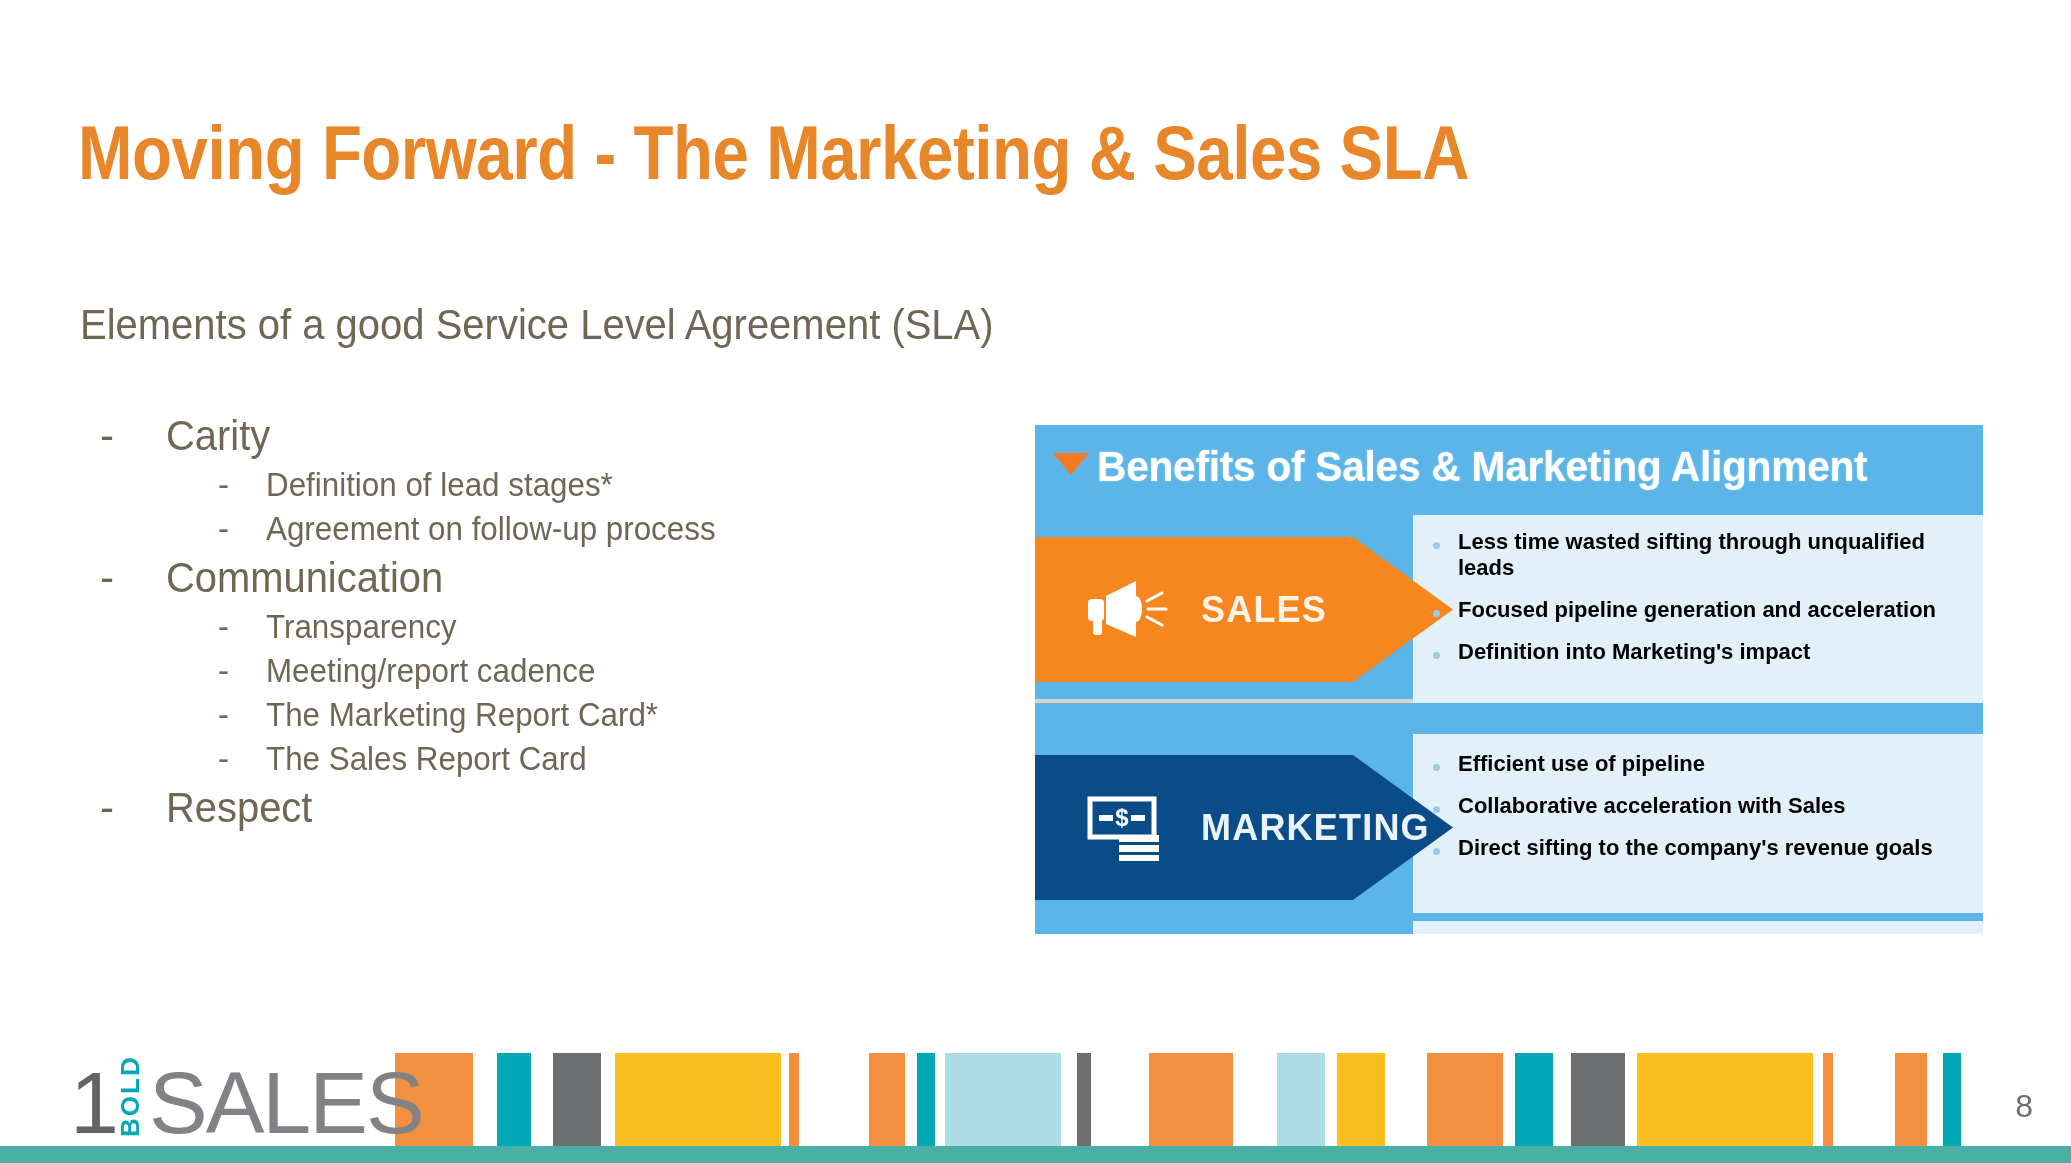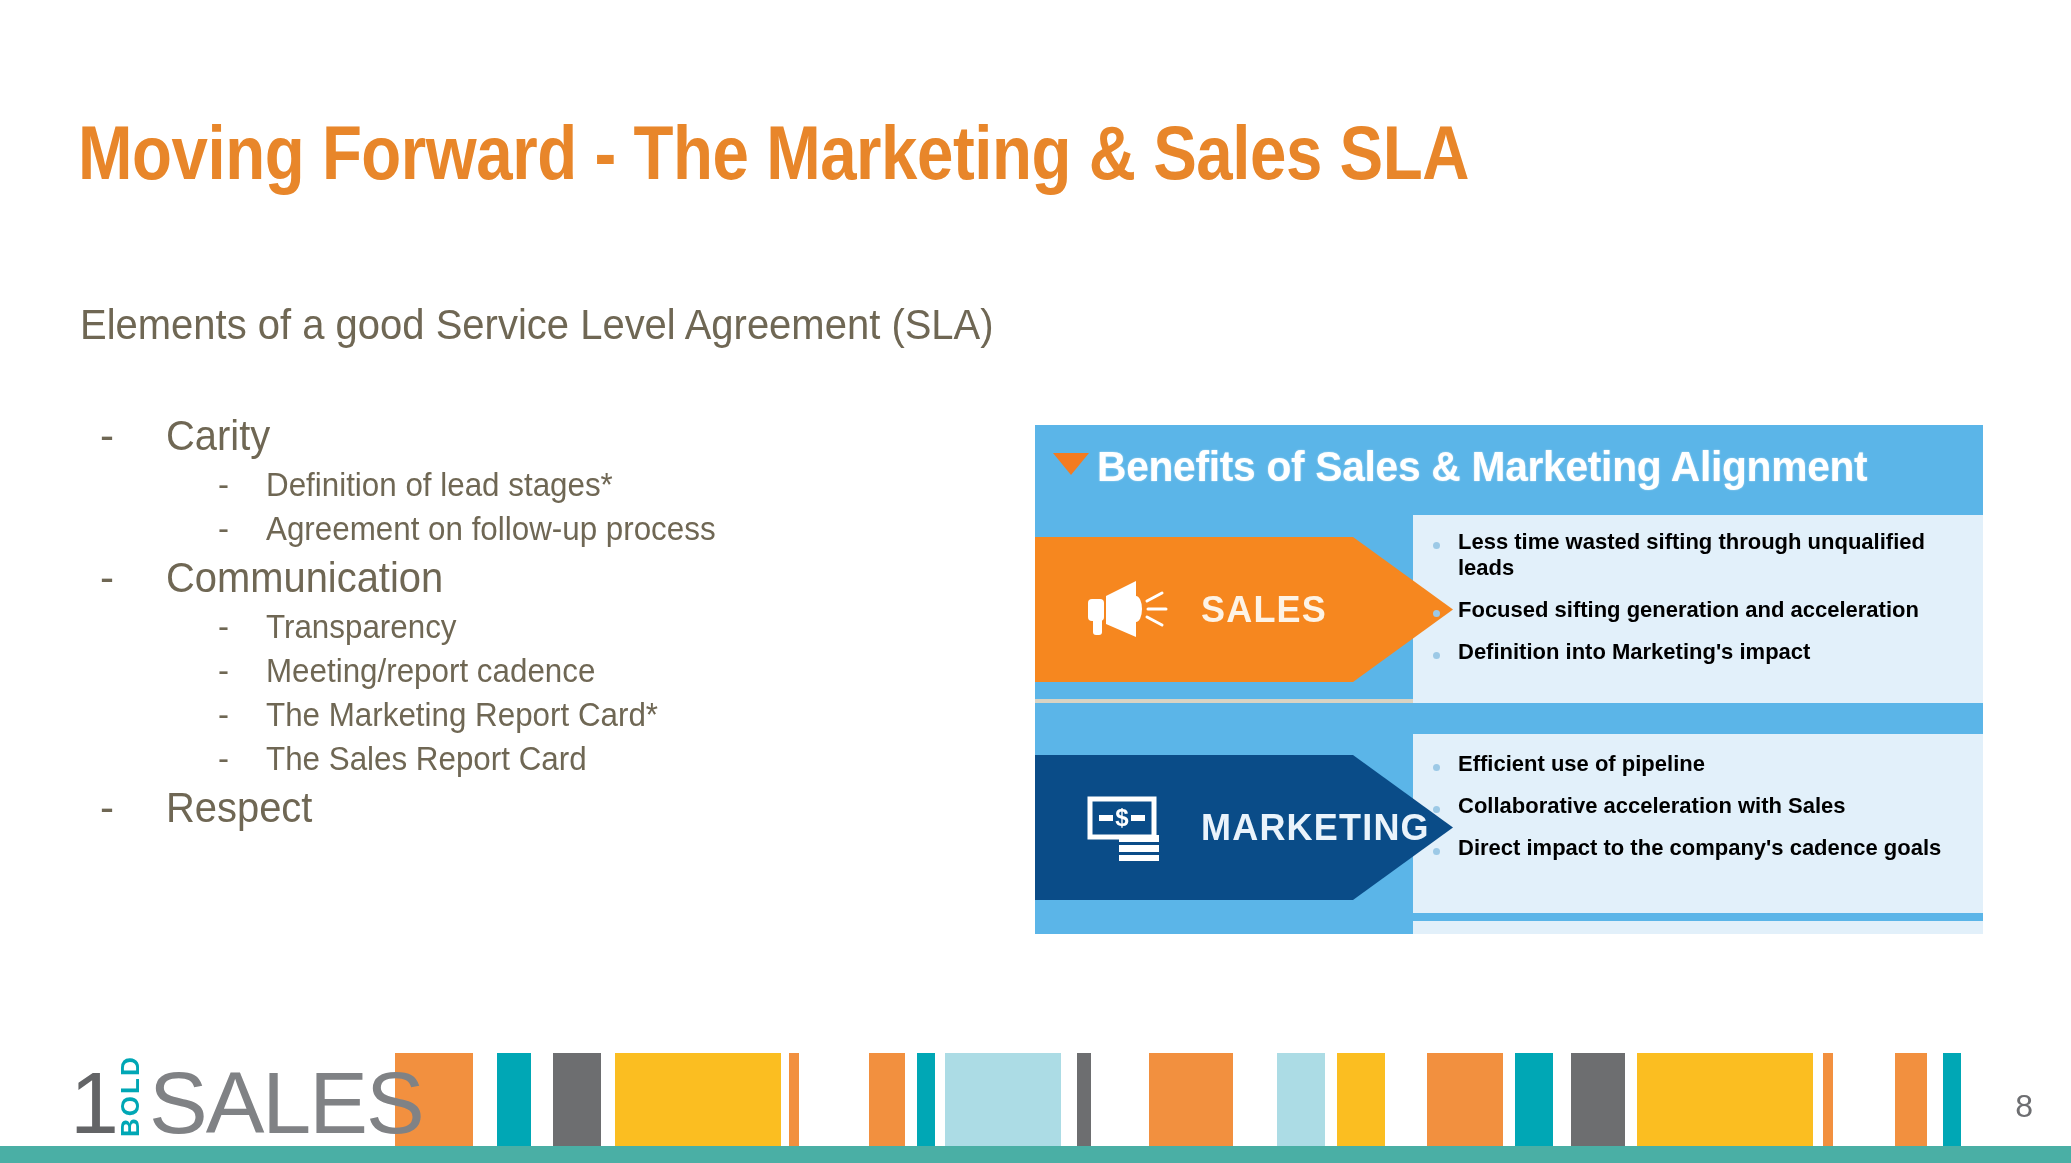--- a/index.html
+++ b/index.html
@@ -421,39 +421,39 @@
       <span class="ig-arrow-label">MARKETING</span>
     </div>
 
     <div class="ig-benefits sales" id="sales-benefits">
         <div class="ig-benefit">
           <span class="ig-benefit-dot"></span>
           <span class="ig-benefit-text">Less time wasted sifting through unqualified leads</span>
         </div>
         <div class="ig-benefit">
           <span class="ig-benefit-dot"></span>
-          <span class="ig-benefit-text">Focused sifting generation and acceleration</span>
+          <span class="ig-benefit-text">Focused pipeline generation and acceleration</span>
         </div>
         <div class="ig-benefit">
           <span class="ig-benefit-dot"></span>
           <span class="ig-benefit-text">Definition into Marketing's impact</span>
         </div>
       </div>
     <div class="ig-benefits mkt" id="mkt-benefits">
         <div class="ig-benefit">
           <span class="ig-benefit-dot"></span>
           <span class="ig-benefit-text">Efficient use of pipeline</span>
         </div>
         <div class="ig-benefit">
           <span class="ig-benefit-dot"></span>
           <span class="ig-benefit-text">Collaborative acceleration with Sales</span>
         </div>
         <div class="ig-benefit">
           <span class="ig-benefit-dot"></span>
-          <span class="ig-benefit-text">Direct impact to the company's cadence goals</span>
+          <span class="ig-benefit-text">Direct sifting to the company's revenue goals</span>
         </div>
       </div>
   </div>
 </div>
 
 <div class="footer">
   <div class="footer-stripes" id="footer-stripes">
       <div class="stripe" style="background: rgb(242, 144, 63); width: 78px;"></div>
       <div class="stripe" style="background: rgb(255, 255, 255); width: 24px;"></div>
       <div class="stripe" style="background: rgb(0, 167, 181); width: 34px;"></div>

